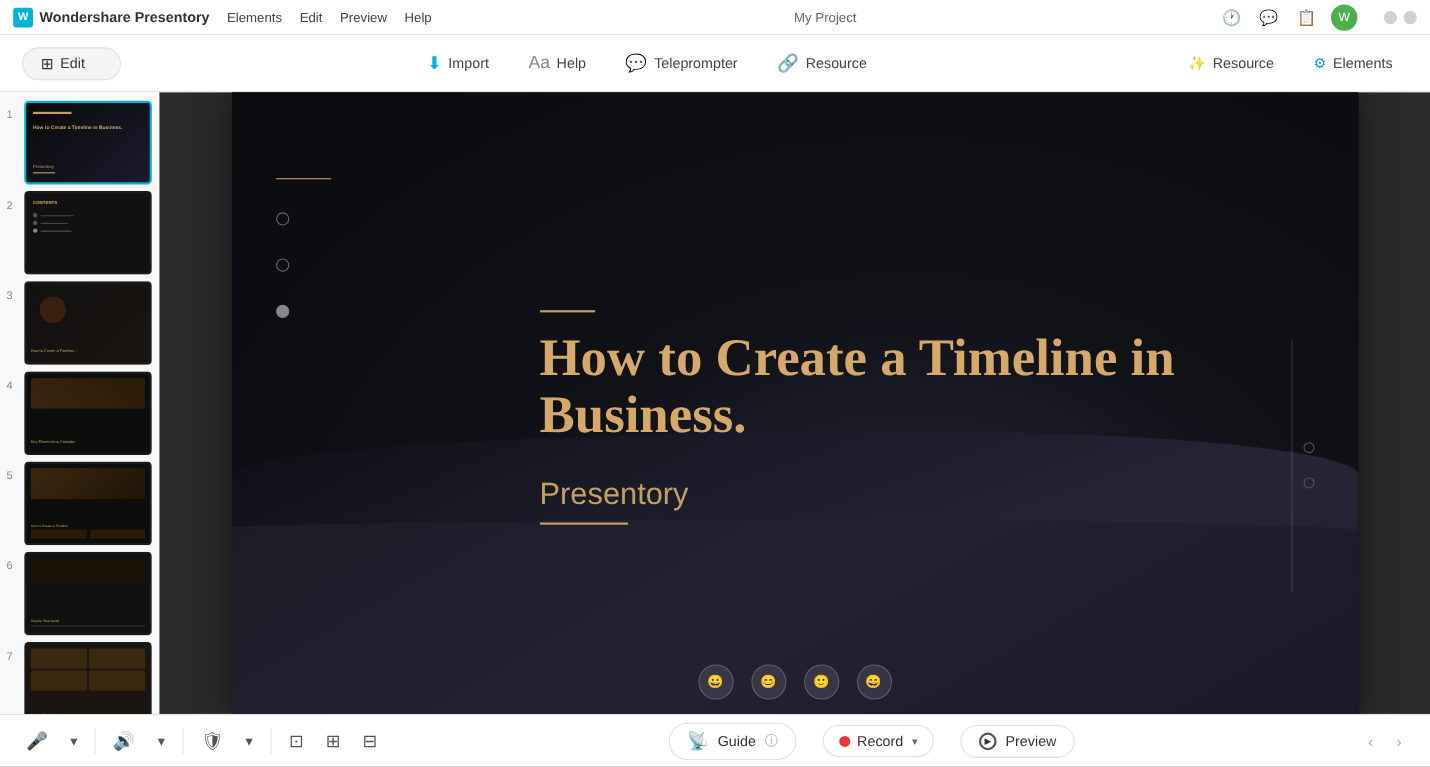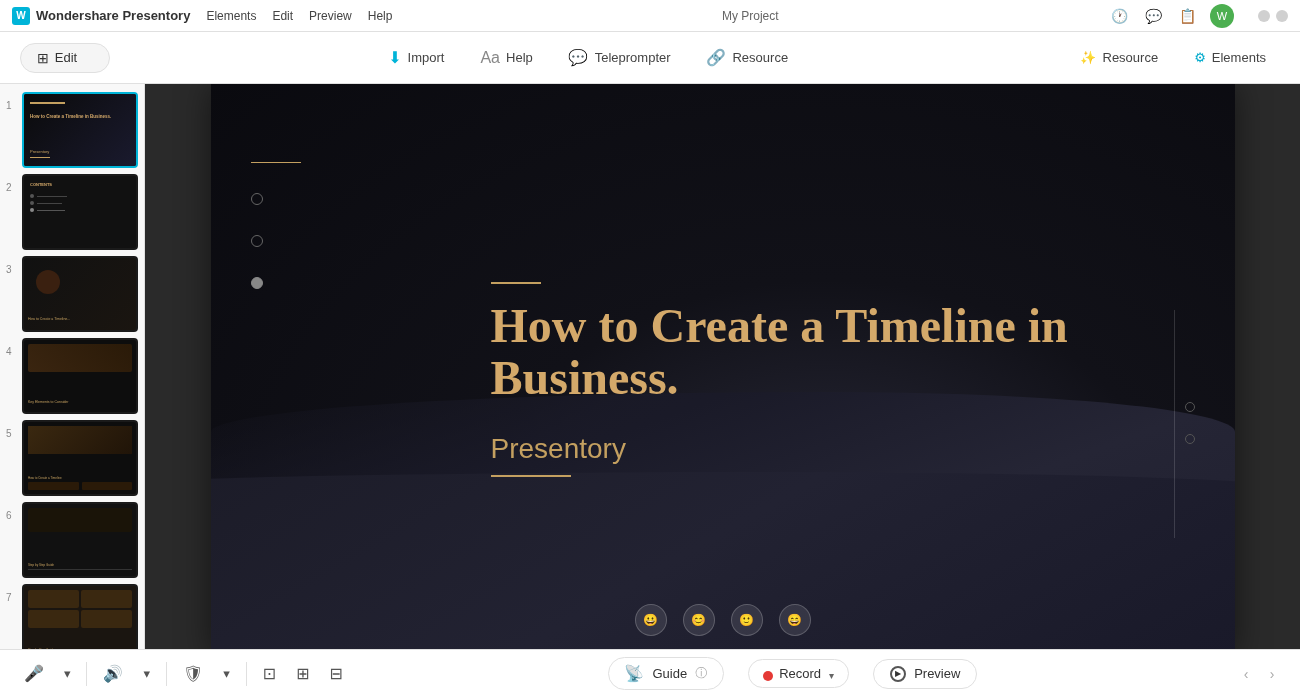--- a/index.html
+++ b/index.html
@@ -129,21 +129,21 @@
     .bottom-divider { width: 1px; height: 24px; background: #e0e0e0; margin: 0 4px; }
     .bottom-center { flex: 1; display: flex; align-items: center; justify-content: center; gap: 24px; }
     .stream-btn {
       display: flex; align-items: center; gap: 8px; padding: 6px 16px;
       border: 1.5px solid #e0e0e0; border-radius: 20px; cursor: pointer;
       font-size: 13px; font-weight: 500; color: #333;
     }
     .stream-icon { color: #00aacc; font-size: 16px; }
     .stream-info-icon { color: #aaa; font-size: 12px; }
     .record-btn {
-      display: flex; align-items: flex-end; gap: 6px; padding: 6px 14px;
+      display: flex; align-items: center; gap: 6px; padding: 6px 14px;
       background: #fff; border: 1.5px solid #e0e0e0; border-radius: 20px;
       cursor: pointer; font-size: 13px; font-weight: 500; color: #333;
     }
     .record-dot { width: 10px; height: 10px; background: #e53935; border-radius: 50%; }
     .record-arrow { color: #666; font-size: 10px; margin-left: 2px; }
     .preview-btn {
       display: flex; align-items: center; gap: 8px; padding: 6px 16px;
       border: 1.5px solid #e0e0e0; border-radius: 20px; cursor: pointer;
       font-size: 13px; font-weight: 500; color: #333;
     }

